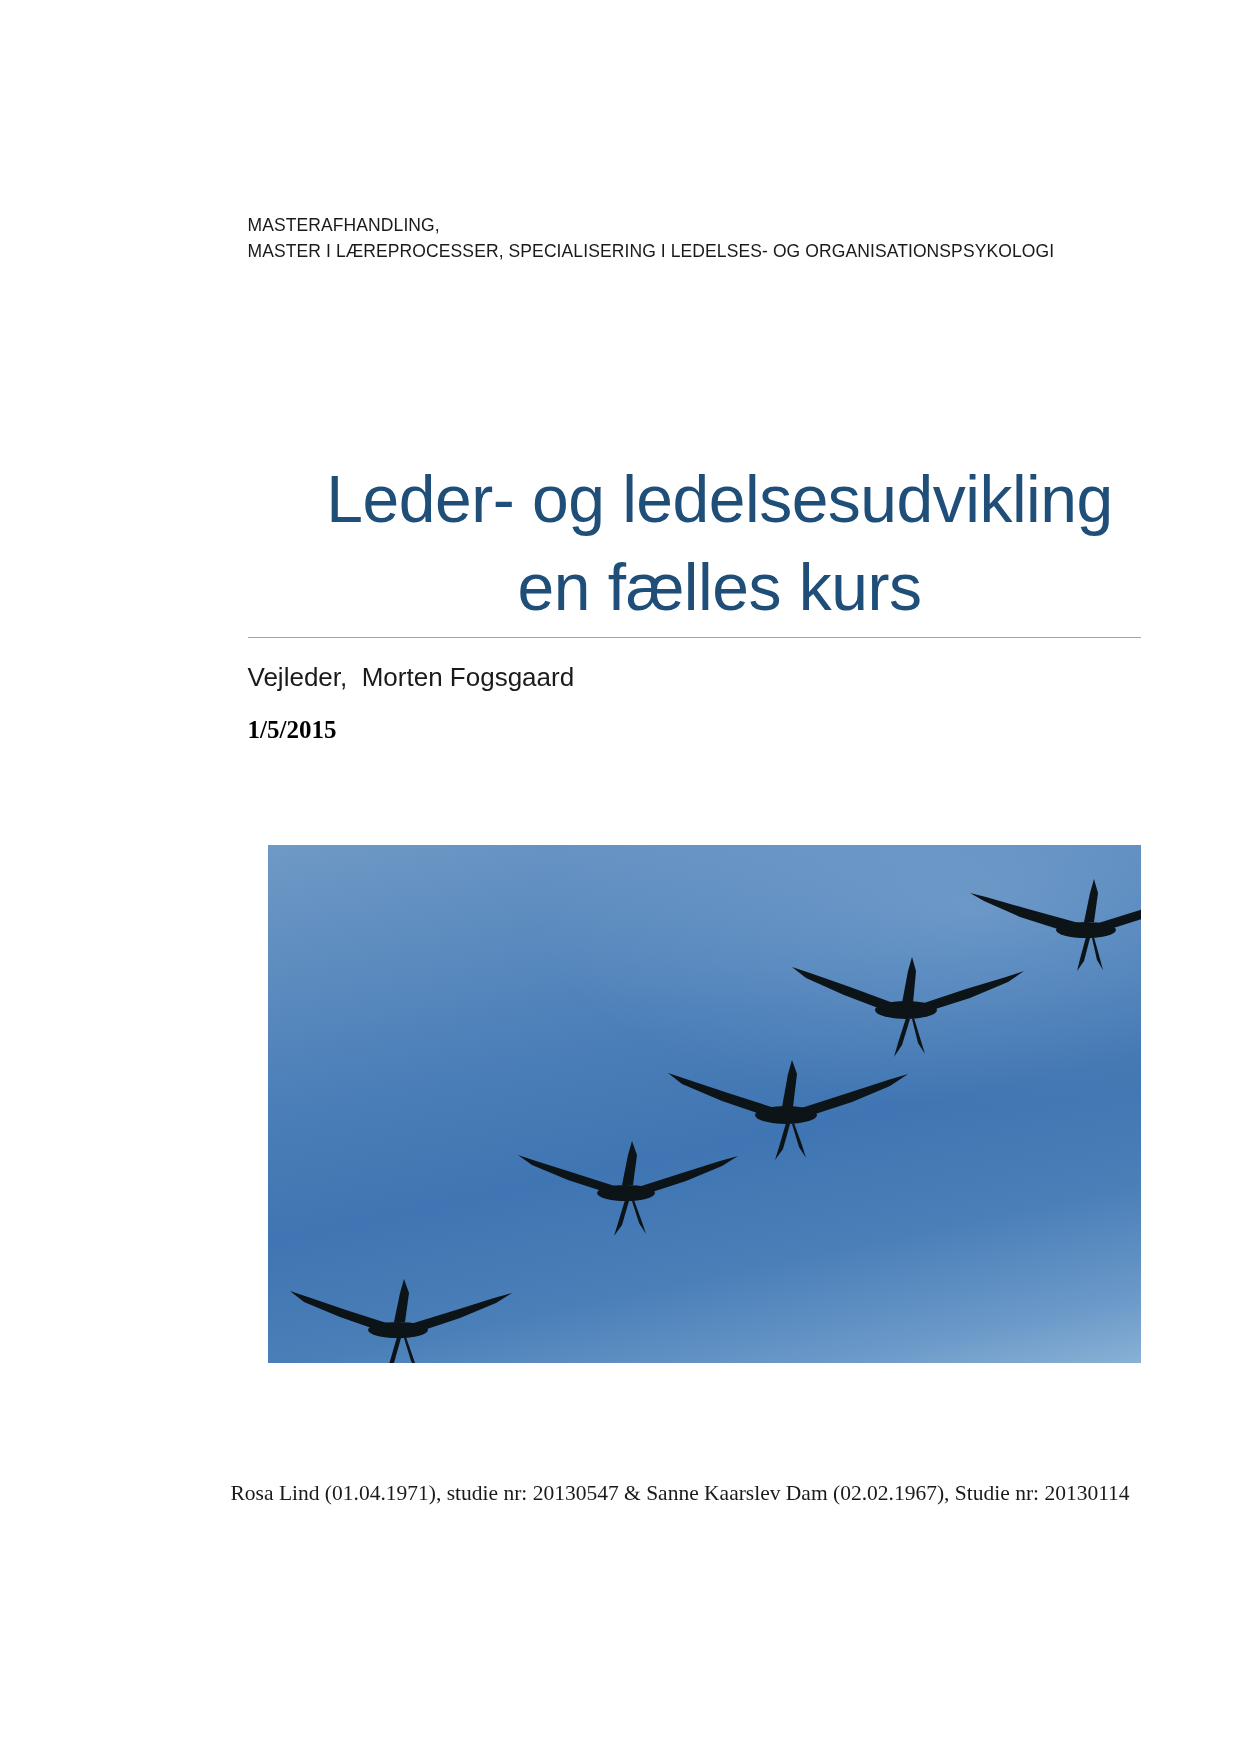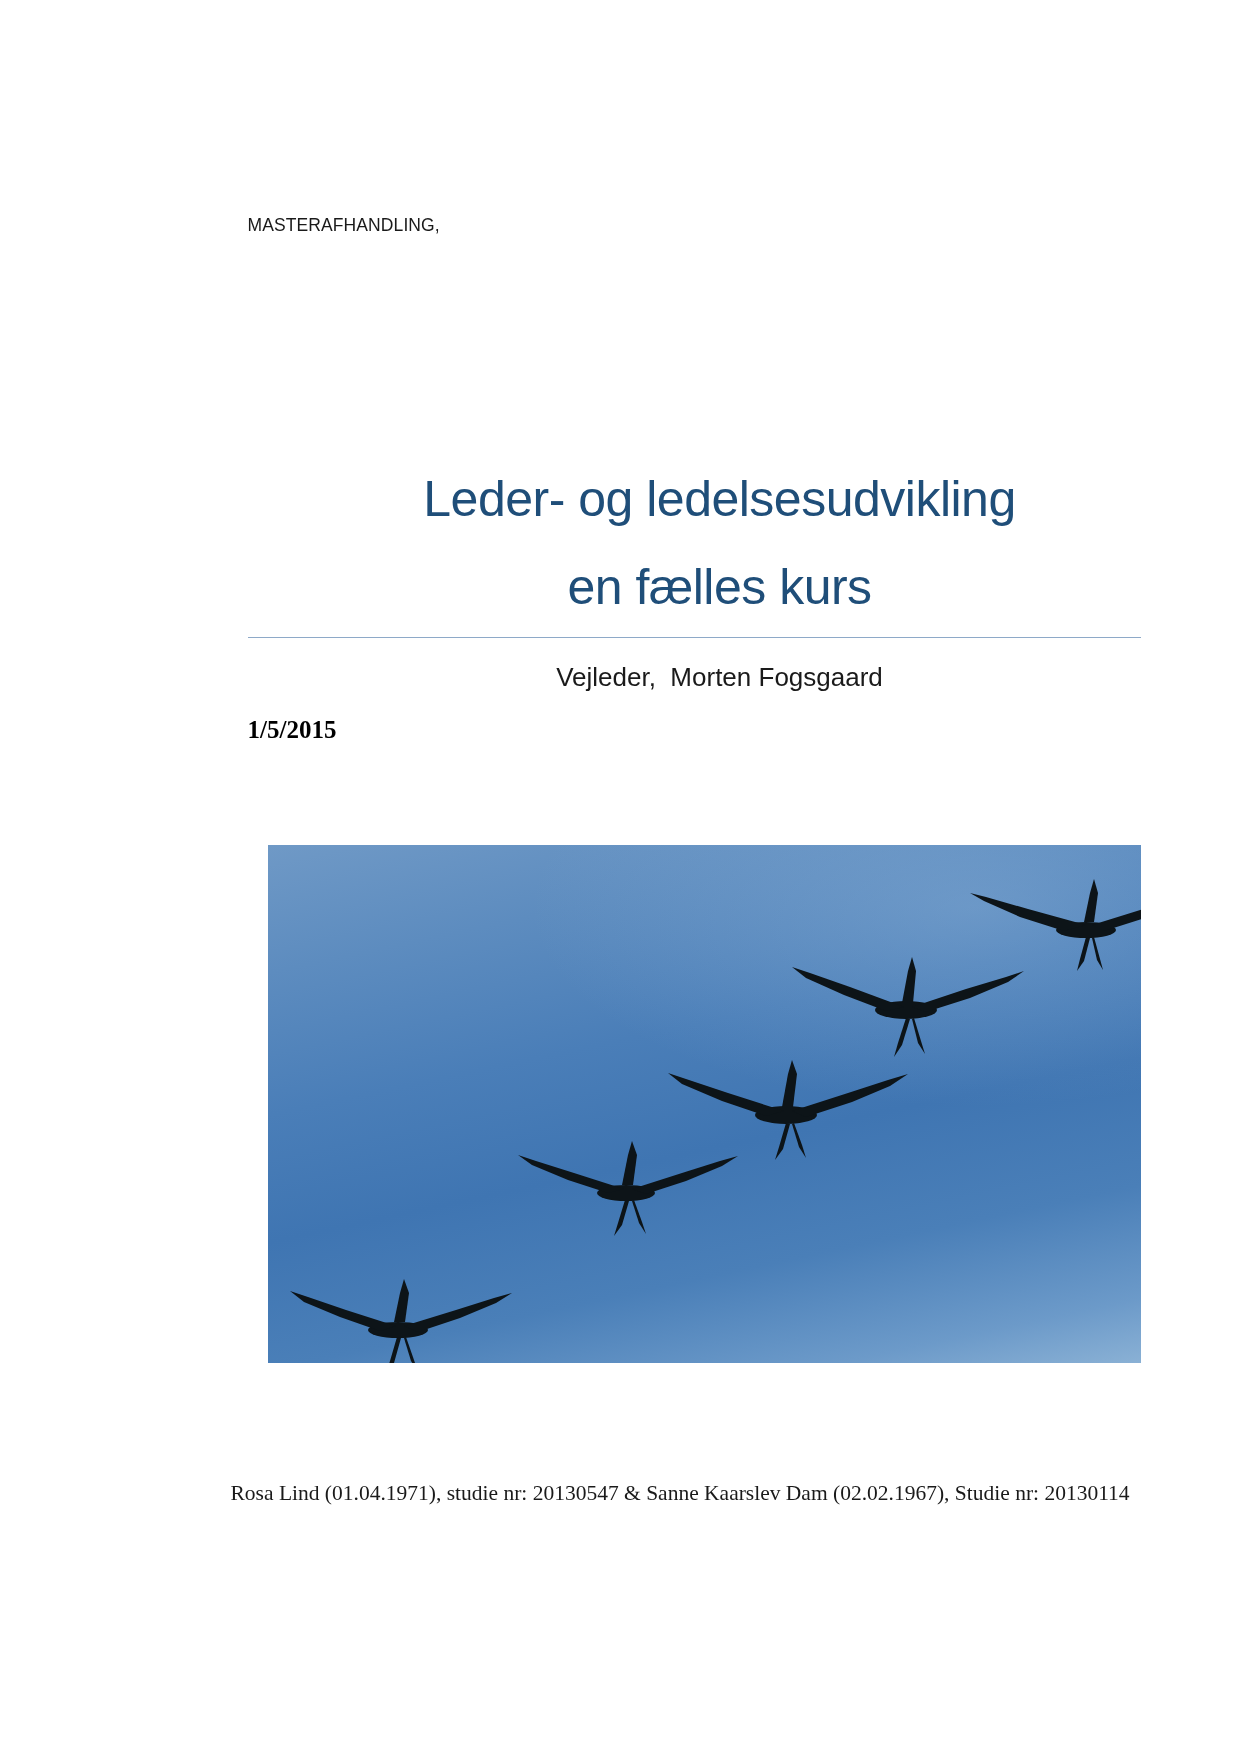--- a/index.html
+++ b/index.html
@@ -38,41 +38,41 @@
   
   .title-block {
     position: absolute;
     left: 148px;
     top: 455px;
     width: 944px;
     text-align: center;
   }
   .title-line {
     font-family: "Liberation Sans", sans-serif;
-    font-size: 50px;
+    font-size: 66px;
     line-height: 88px;
     font-weight: 400;
     color: #1F4E79;
     letter-spacing: -0.5px;
   }
   .title-rule {
     margin-top: 6px;
     border: 0;
     border-top: 1.3px solid #8EA9C8;
     width: 100%;
   }
 
   
   .advisor {
     margin-top: 22px;
     font-family: "Liberation Sans", sans-serif;
     font-size: 26px;
     line-height: 34px;
     color: #1a1a1a;
-    text-align: center;
+    text-align: left;
     white-space: pre;
   }
   .date {
     margin-top: 20px;
     font-family: "Liberation Serif", serif;
     font-size: 25px;
     line-height: 32px;
     font-weight: bold;
     color: #000000;
     text-align: left;
@@ -121,20 +121,21 @@
     white-space: nowrap;
   }
 </style>
 </head>
 <body>
 
 <div class="page">
 
   <div class="header-block">
     <div class="header-line">MASTERAFHANDLING,</div>
+    <div class="header-line">MASTER I LÆREPROCESSER, SPECIALISERING I LEDELSES- OG ORGANISATIONSPSYKOLOGI</div>
   </div>
 
   <div class="title-block">
     <div class="title-line">Leder- og ledelsesudvikling</div>
     <div class="title-line">en fælles kurs</div>
     <hr class="title-rule">
     <div class="advisor">Vejleder,  Morten Fogsgaard</div>
     <div class="date">1/5/2015</div>
   </div>
 

